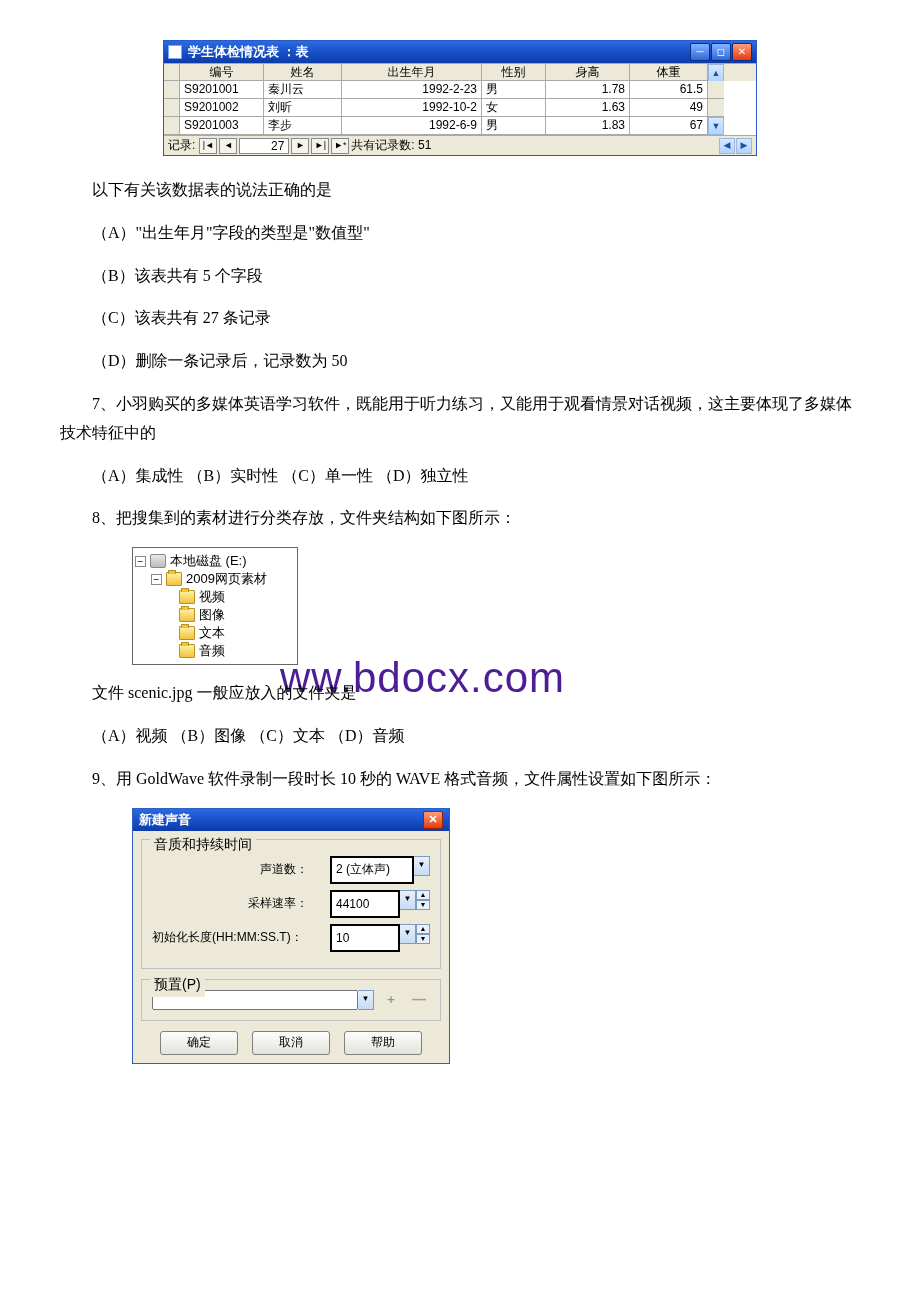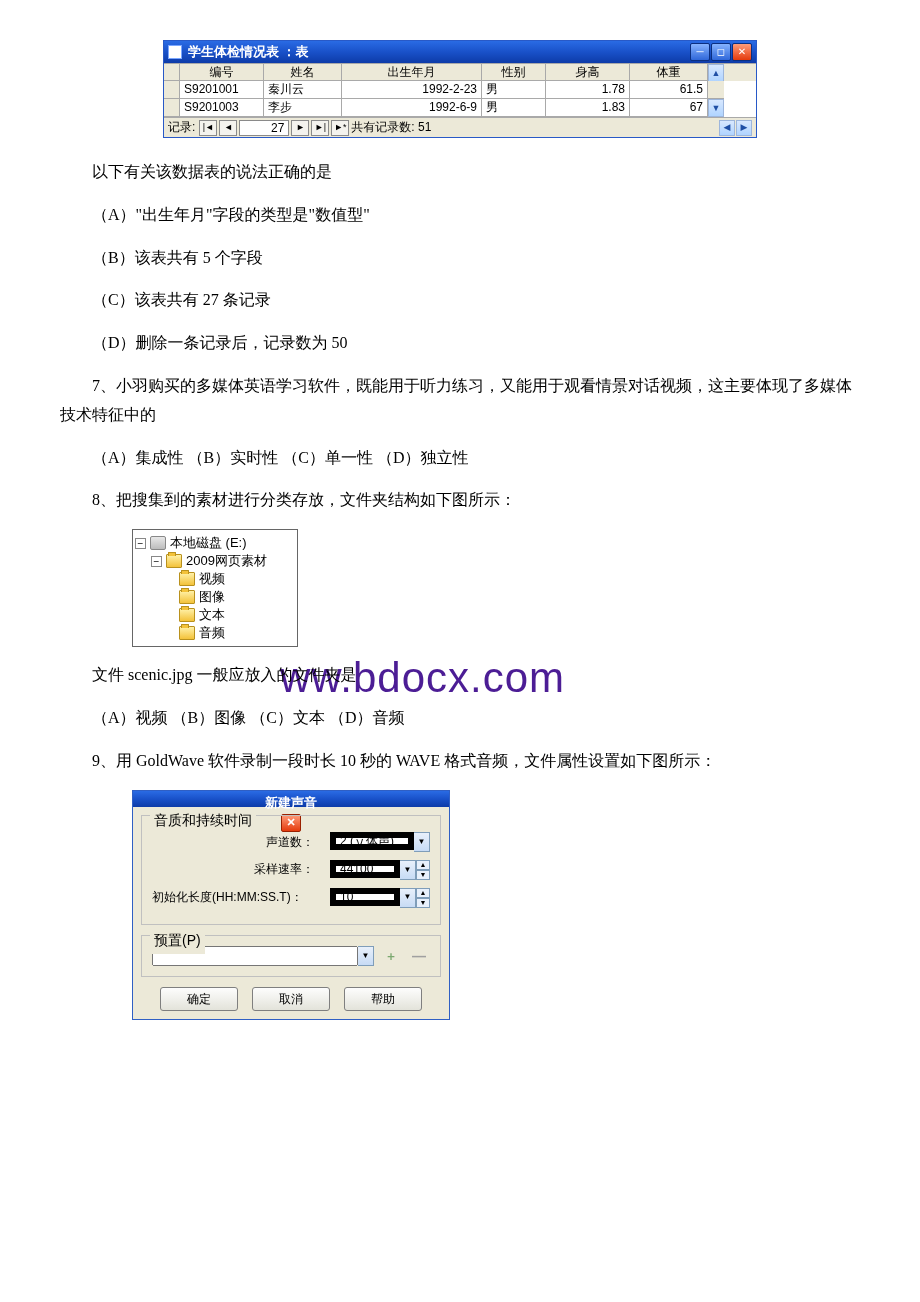--- a/index.html
+++ b/index.html
@@ -173,46 +173,46 @@
   width: 318px;
   border: 1px solid #2f5fc4;
   margin: 10px 0 10px 72px;
   font-family: Tahoma, "SimSun", sans-serif;
   font-size: 12px;
   background: #ece9d8;
   position: relative;
   z-index: 1;
 }
 .gw-titlebar {
-  height: 16px;
+  height: 22px;
   background: linear-gradient(to bottom,#2a6be4 0%,#1951c9 50%,#0d3ba8 100%);
-  display:flex;align-items:center;padding:0 6px;color:#fff;font-weight:bold;flex-direction:column;
+  display:flex;align-items:center;padding:0 6px;color:#fff;font-weight:bold;
 }
 .gw-titlebar .t { flex:1; font-size:13px; }
 .gw-close {
   width:20px;height:18px;
   background:linear-gradient(to bottom,#ff9c7a,#e43a0c);
   border:1px solid #9a2000;border-radius:2px;
   color:#fff;display:flex;align-items:center;justify-content:center;font-size:11px;
 }
 .gw-body { padding:8px; }
 .fieldset {
   border:1px solid #c0c0c0;
   padding:10px 10px 10px 10px;
   margin-bottom:10px;
   position:relative;
 }
 .fieldset .legend {
   position:absolute;top:-8px;left:8px;background:#ece9d8;padding:0 4px;font-size:14px;
 }
 .form-row { display:flex;align-items:center;justify-content:flex-end;margin:6px 0; }
-.form-row label { margin-right:16px; text-align:right; }
+.form-row label { margin-right:22px; text-align:right; }
 .form-row .control { display:flex; }
 .control input {
-  height:18px;border:6px solid #000000;background:#fff;font-size:12px;padding:0 4px;font-family:inherit;
+  height:18px;border:2px solid #000000;background:#fff;font-size:12px;padding:12px 4px;font-family:inherit;
 }
 .combo-btn {
   width:16px;height:20px;border:1px solid #7f9db9;border-left:none;
   background:linear-gradient(#e8f0fb,#c7dbf5);
   display:flex;align-items:center;justify-content:center;font-size:8px;
 }
 .spin { display:flex;flex-direction:column; }
 .spin button {
   width:14px;height:10px;border:1px solid #7f9db9;background:#e8f0fb;font-size:7px;line-height:7px;padding:0;
 }
@@ -256,20 +256,30 @@
     <div class="scroll-arrow">▲</div>
   </div>
   <div class="grid-row">
     <div class="row-selector"></div>
     <div class="grid-cell col-id">S9201001</div>
     <div class="grid-cell col-name">秦川云</div>
     <div class="grid-cell col-birth">1992-2-23</div>
     <div class="grid-cell col-sex">男</div>
     <div class="grid-cell col-height">1.78</div>
     <div class="grid-cell col-weight">61.5</div>
+    <div class="scroll-col"></div>
+  </div>
+  <div class="grid-row">
+    <div class="row-selector"></div>
+    <div class="grid-cell col-id">S9201002</div>
+    <div class="grid-cell col-name">刘昕</div>
+    <div class="grid-cell col-birth">1992-10-2</div>
+    <div class="grid-cell col-sex">女</div>
+    <div class="grid-cell col-height">1.63</div>
+    <div class="grid-cell col-weight">49</div>
     <div class="scroll-col"></div>
   </div>
   <div class="grid-row">
     <div class="row-selector"></div>
     <div class="grid-cell col-id">S9201003</div>
     <div class="grid-cell col-name">李步</div>
     <div class="grid-cell col-birth">1992-6-9</div>
     <div class="grid-cell col-sex">男</div>
     <div class="grid-cell col-height">1.83</div>
     <div class="grid-cell col-weight">67</div>

